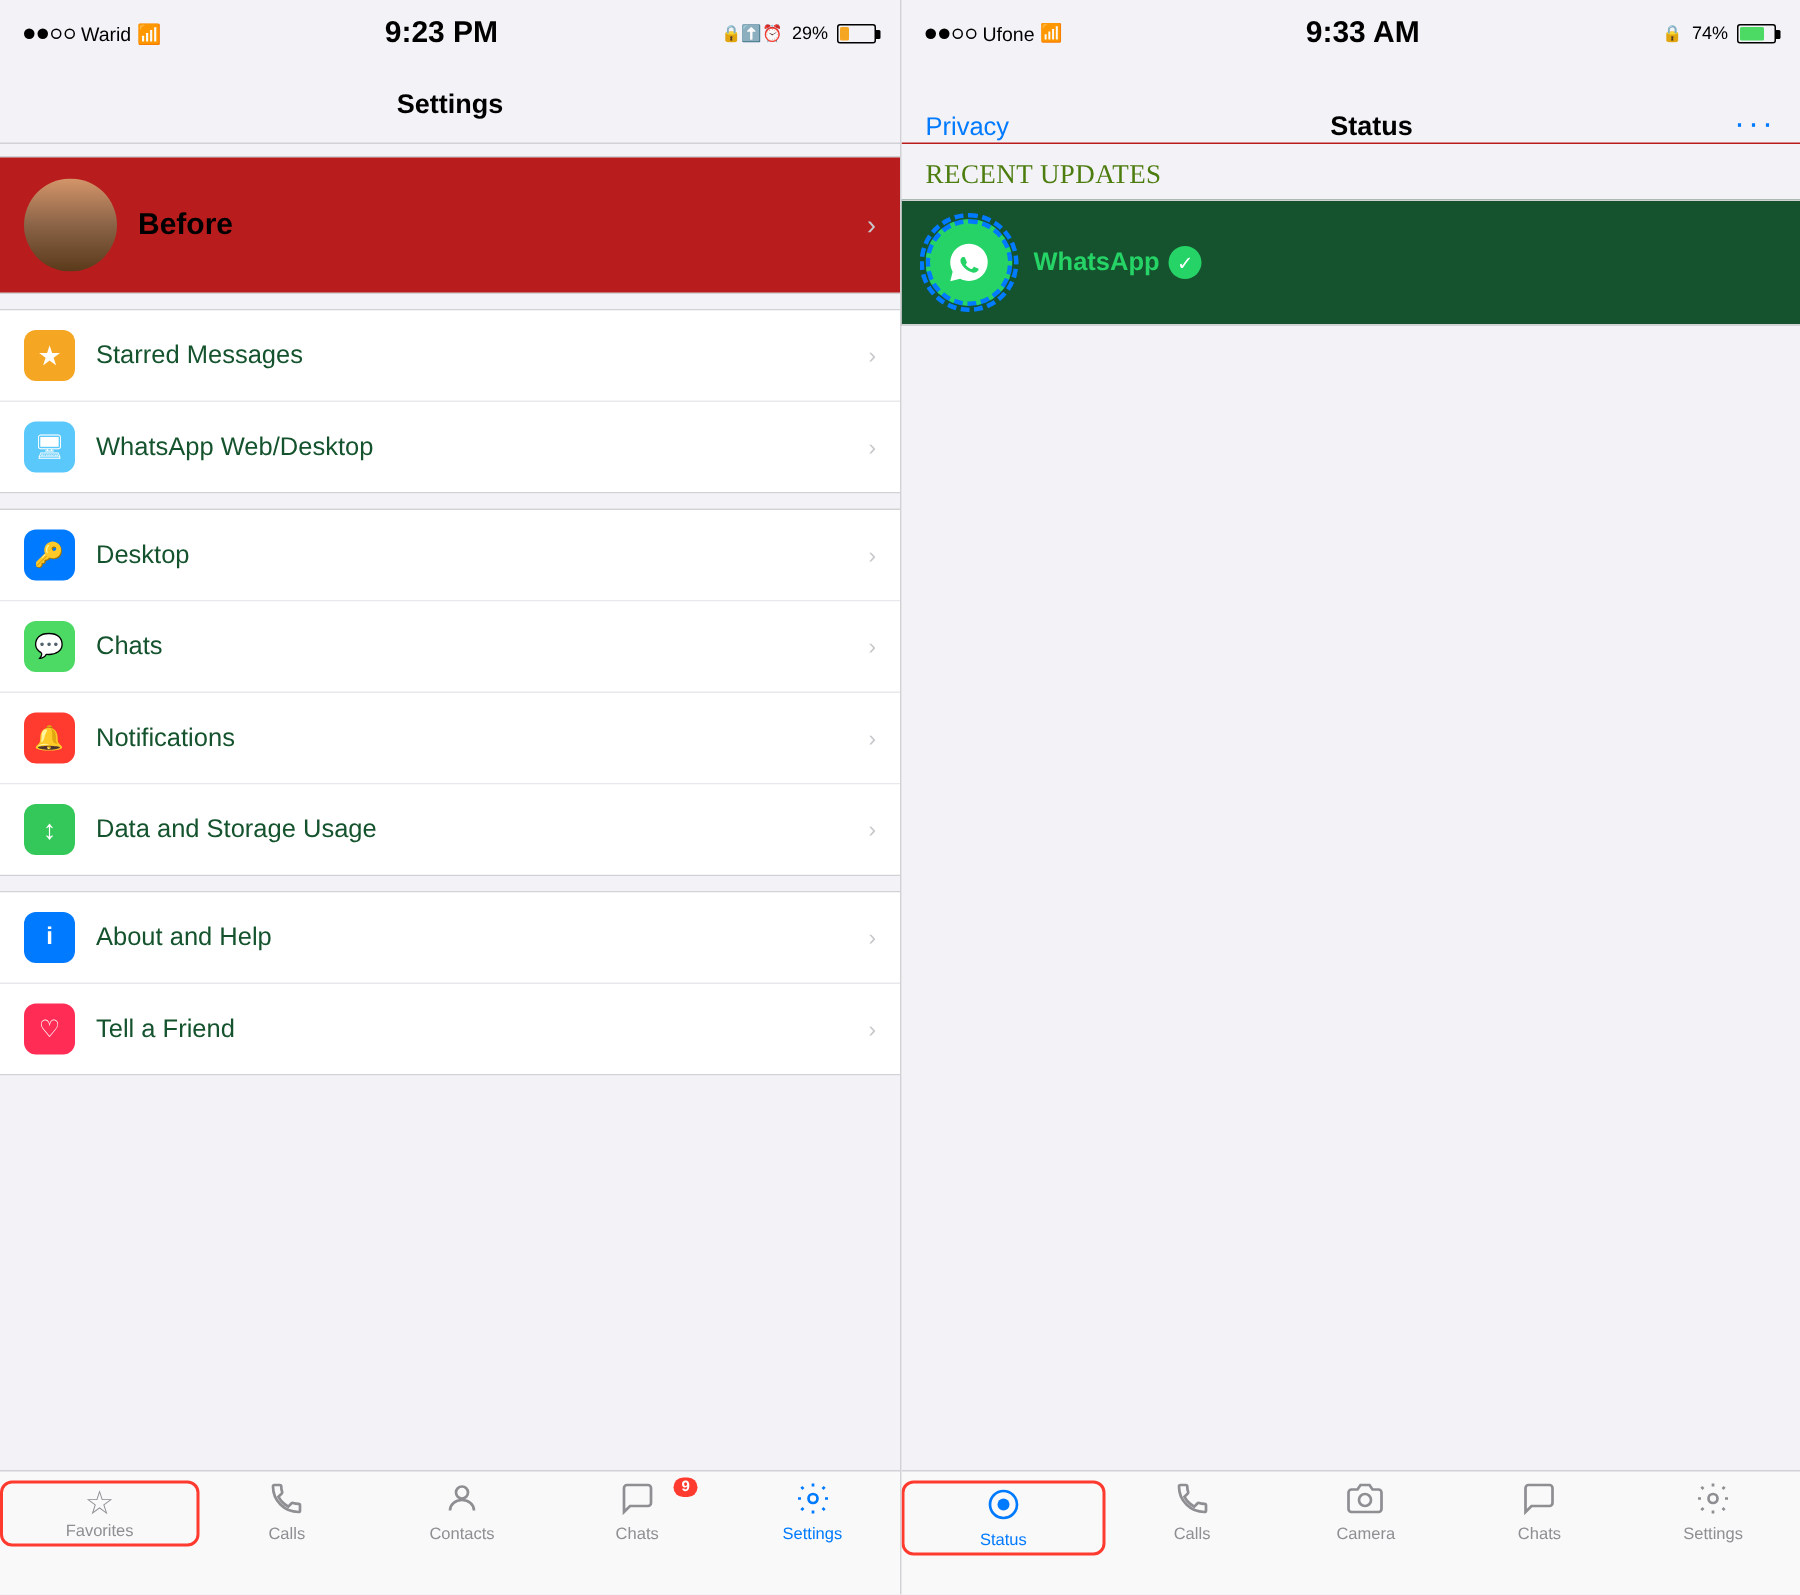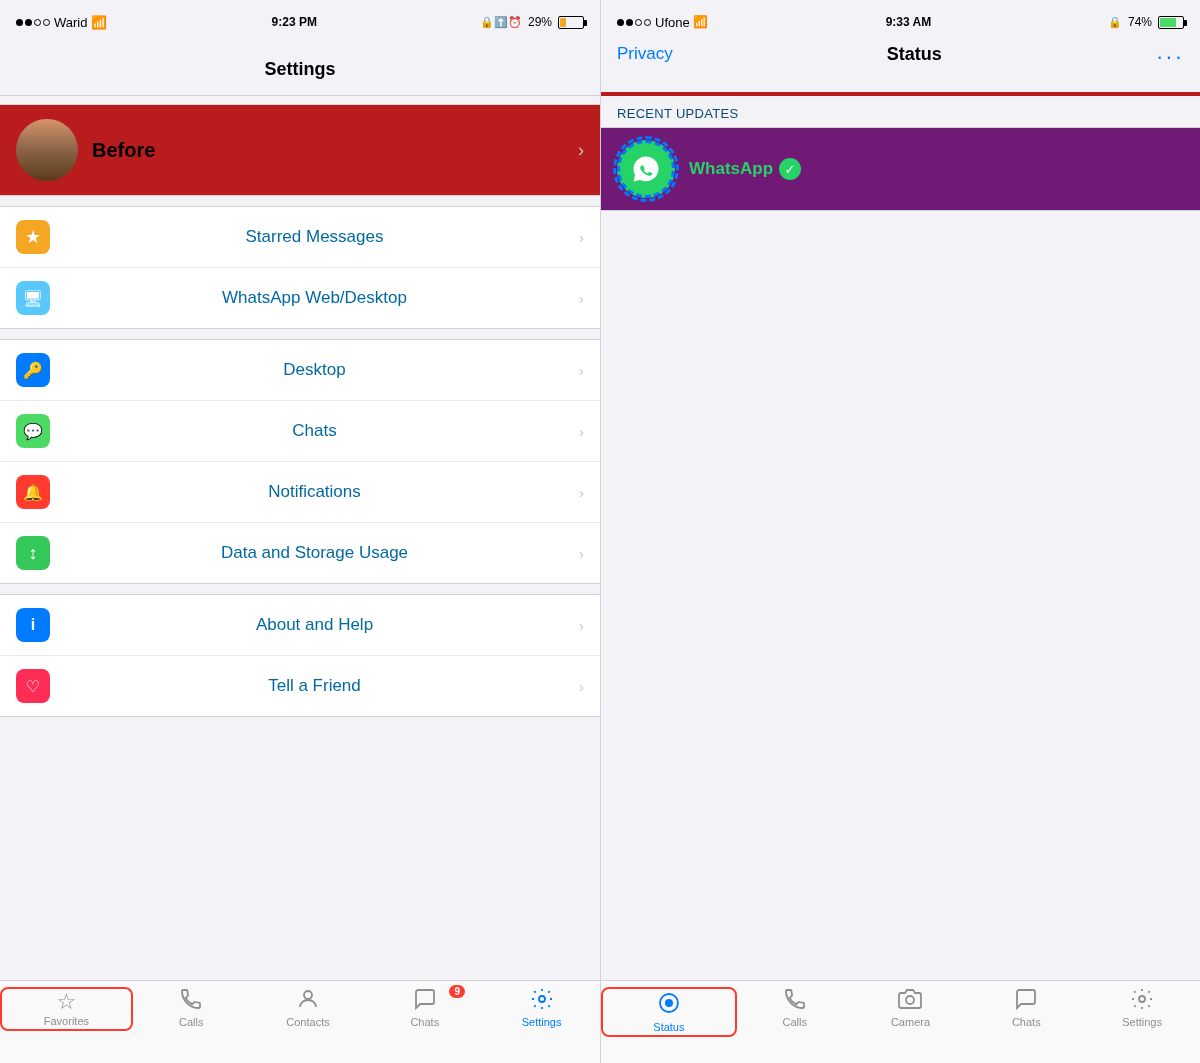--- a/index.html
+++ b/index.html
@@ -26,21 +26,21 @@
     .status-bar {
       height: 44px;
       background: #f2f2f7;
       display: flex;
       align-items: center;
       justify-content: space-between;
       padding: 0 16px;
       flex-shrink: 0;
     }
     .status-bar-left { display: flex; align-items: center; gap: 4px; font-size: 13px; font-weight: 400; }
-    .status-bar-center { font-size: 12px; font-weight: 600; }
+    .status-bar-center { font-size: 20px; font-weight: 600; }
     .status-bar-right { display: flex; align-items: center; gap: 6px; font-size: 12px; }
     .signal-dots { display: flex; gap: 2px; }
     .dot { width: 7px; height: 7px; border-radius: 50%; background: #000; }
     .dot.empty { background: transparent; border: 1.5px solid #000; }
     .battery {
       width: 26px; height: 13px; border: 1.5px solid #000; border-radius: 2px; position: relative;
       display: flex; align-items: center; padding: 1px;
     }
     .battery::after { content: ''; position: absolute; right: -4px; top: 3px; width: 3px; height: 6px; background: #000; border-radius: 0 1px 1px 0; }
     .battery-fill { height: 100%; width: 29%; background: #f5a623; border-radius: 1px; }
@@ -99,21 +99,21 @@
     }
     .icon-yellow { background: #f5a623; }
     .icon-teal { background: #5ac8fa; }
     .icon-blue { background: #007aff; }
     .icon-green { background: #4cd964; }
     .icon-red { background: #ff3b30; }
     .icon-green2 { background: #34c759; }
     .icon-info-blue { background: #007aff; }
     .icon-pink { background: #ff2d55; }
 
-    .settings-label { flex: 1; font-size: 17px; color: #0369a1; text-align: center; }
+    .settings-label { flex: 1; font-size: 17px; color: #14532d; }
     .settings-chevron { color: #c7c7cc; font-size: 15px; }
 
     
     .tab-bar {
       margin-top: auto;
       height: 83px;
       background: rgba(249,249,249,0.95);
       border-top: 1px solid #d1d1d6;
       display: flex;
       align-items: flex-start;
@@ -160,24 +160,24 @@
       padding: 0 16px;
       flex-shrink: 0;
     }
     .battery-fill-green { background: #4cd964; height: 100%; width: 74%; border-radius: 1px; }
 
     
     .right-nav-bar {
       height: 52px;
       background: #f2f2f7;
       display: flex;
-      align-items: flex-start;
+      align-items: flex-end;
       justify-content: space-between;
       padding: 0 16px;
-      border-bottom: 4px solid #b91c1c;
+      border-bottom: 1px solid #b91c1c;
       flex-shrink: 0;
       gap: 36px;
     }
     .nav-back { font-size: 17px; color: #007aff; }
     .nav-center-title { font-size: 18px; font-weight: 700; color: #000; }
     .nav-dots { font-size: 22px; color: #007aff; letter-spacing: 2px; }
 
     
     .right-profile-section {
       background: #fff;
@@ -191,27 +191,28 @@
     }
     .right-profile-avatar {
       width: 62px; height: 62px; border-radius: 50%;
       background: linear-gradient(135deg, #6b4c3b 0%, #8b6347 50%, #5a3a1a 100%);
       overflow: hidden; flex-shrink: 0;
     }
 
     
     .section-header {
       padding: 10px 16px 6px;
-      font-size: 13px; font-weight: 500;
-      color: #0c4a6e;
+      font-size: 18px; font-weight: 500;
+      color: #4d7c0f;
       letter-spacing: 0.3px;
       text-transform: uppercase;
+      font-family: Liberation Serif, serif;
     }
     .recent-updates-section {
-      background: #701a75;
+      background: #14532d;
       border-top: 1px solid #d1d1d6;
       border-bottom: 1px solid #d1d1d6;
     }
     .whatsapp-status-item {
       display: flex; align-items: center; gap: 14px; padding: 12px 16px;
     }
     .whatsapp-avatar-container { position: relative; flex-shrink: 0; }
     .whatsapp-avatar {
       width: 58px; height: 58px; border-radius: 50%;
       background: #25d366;

